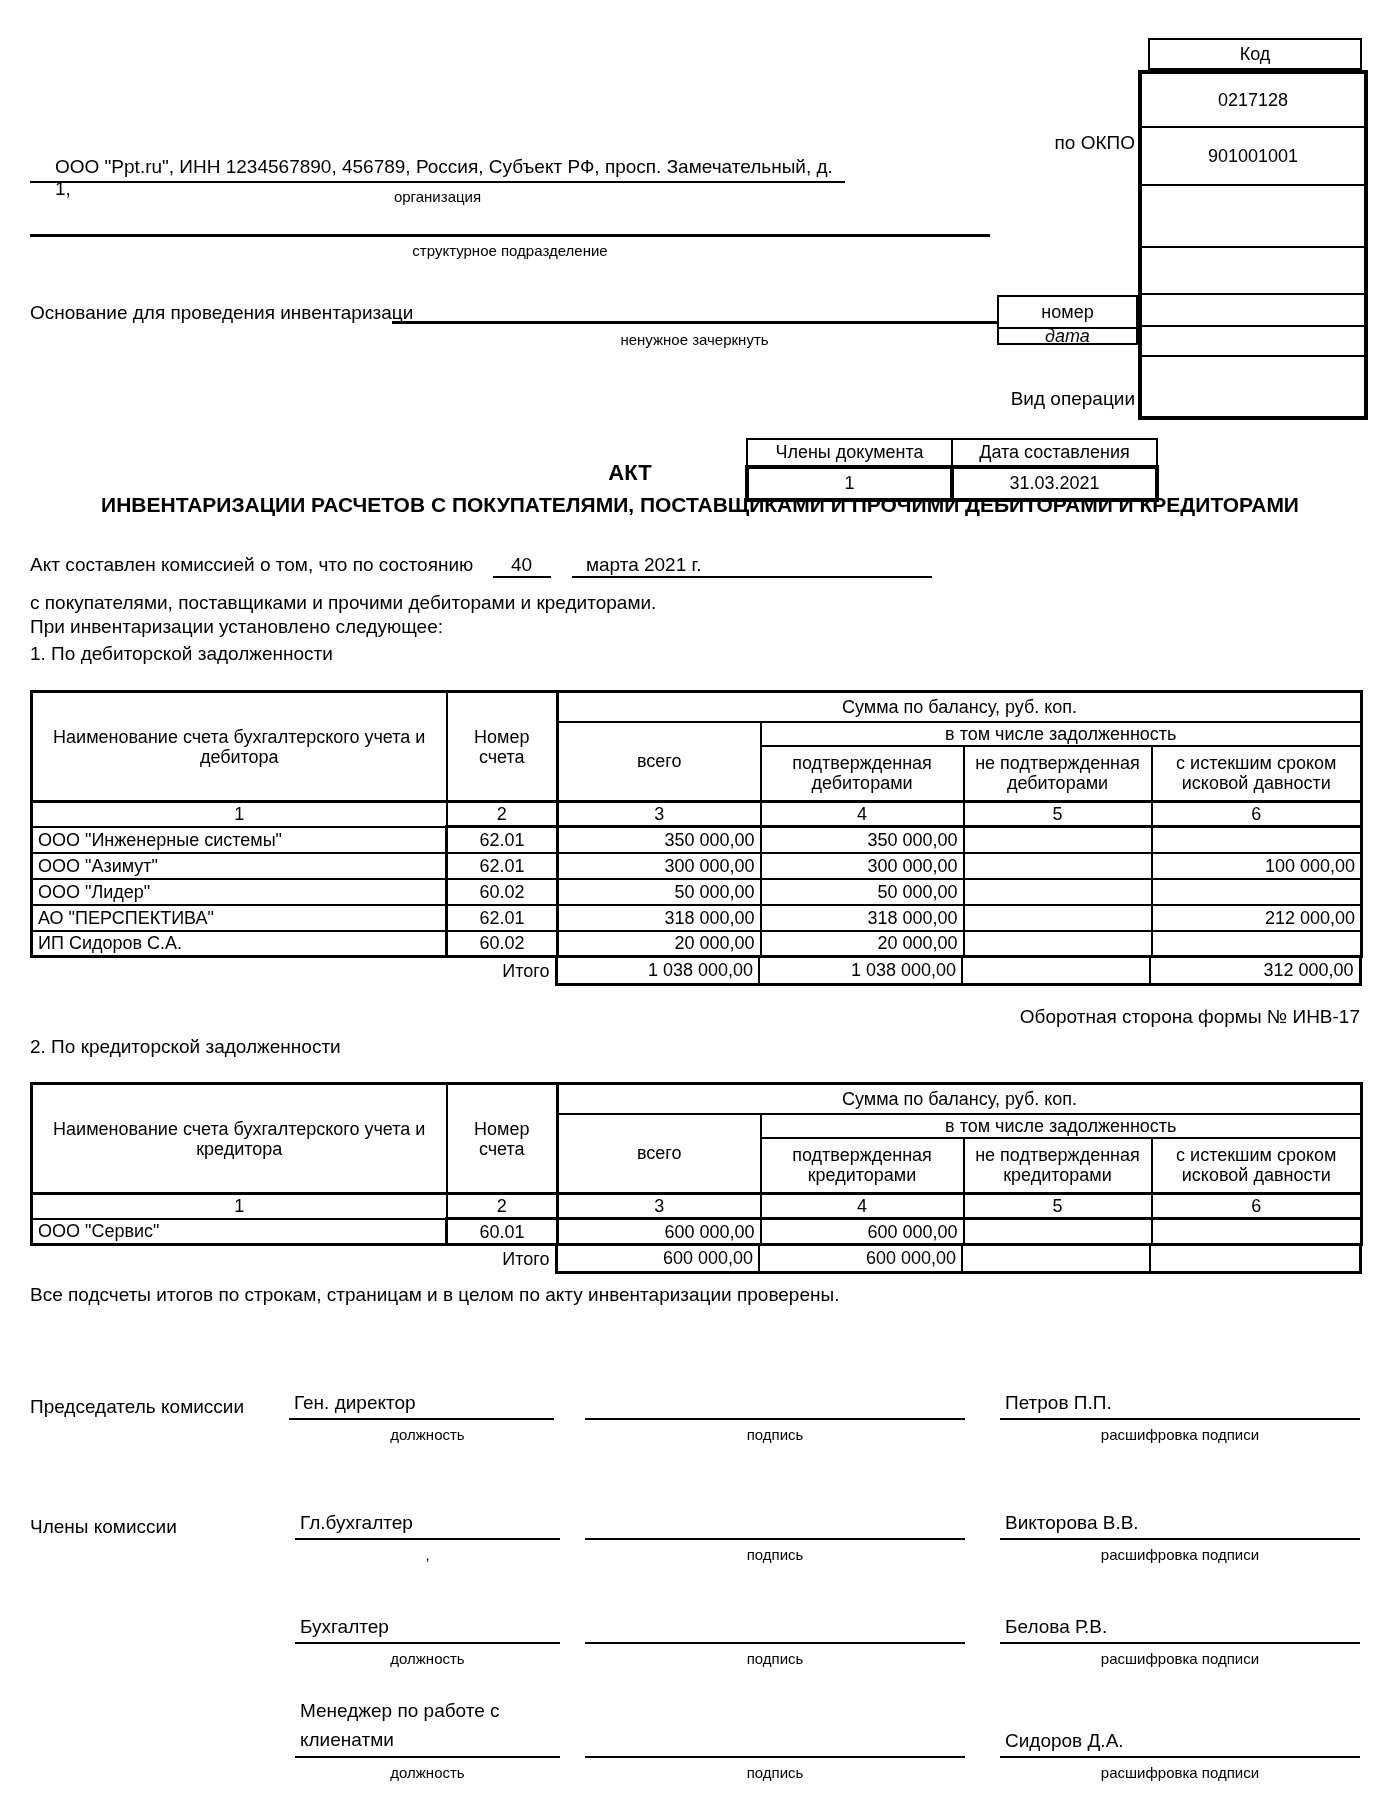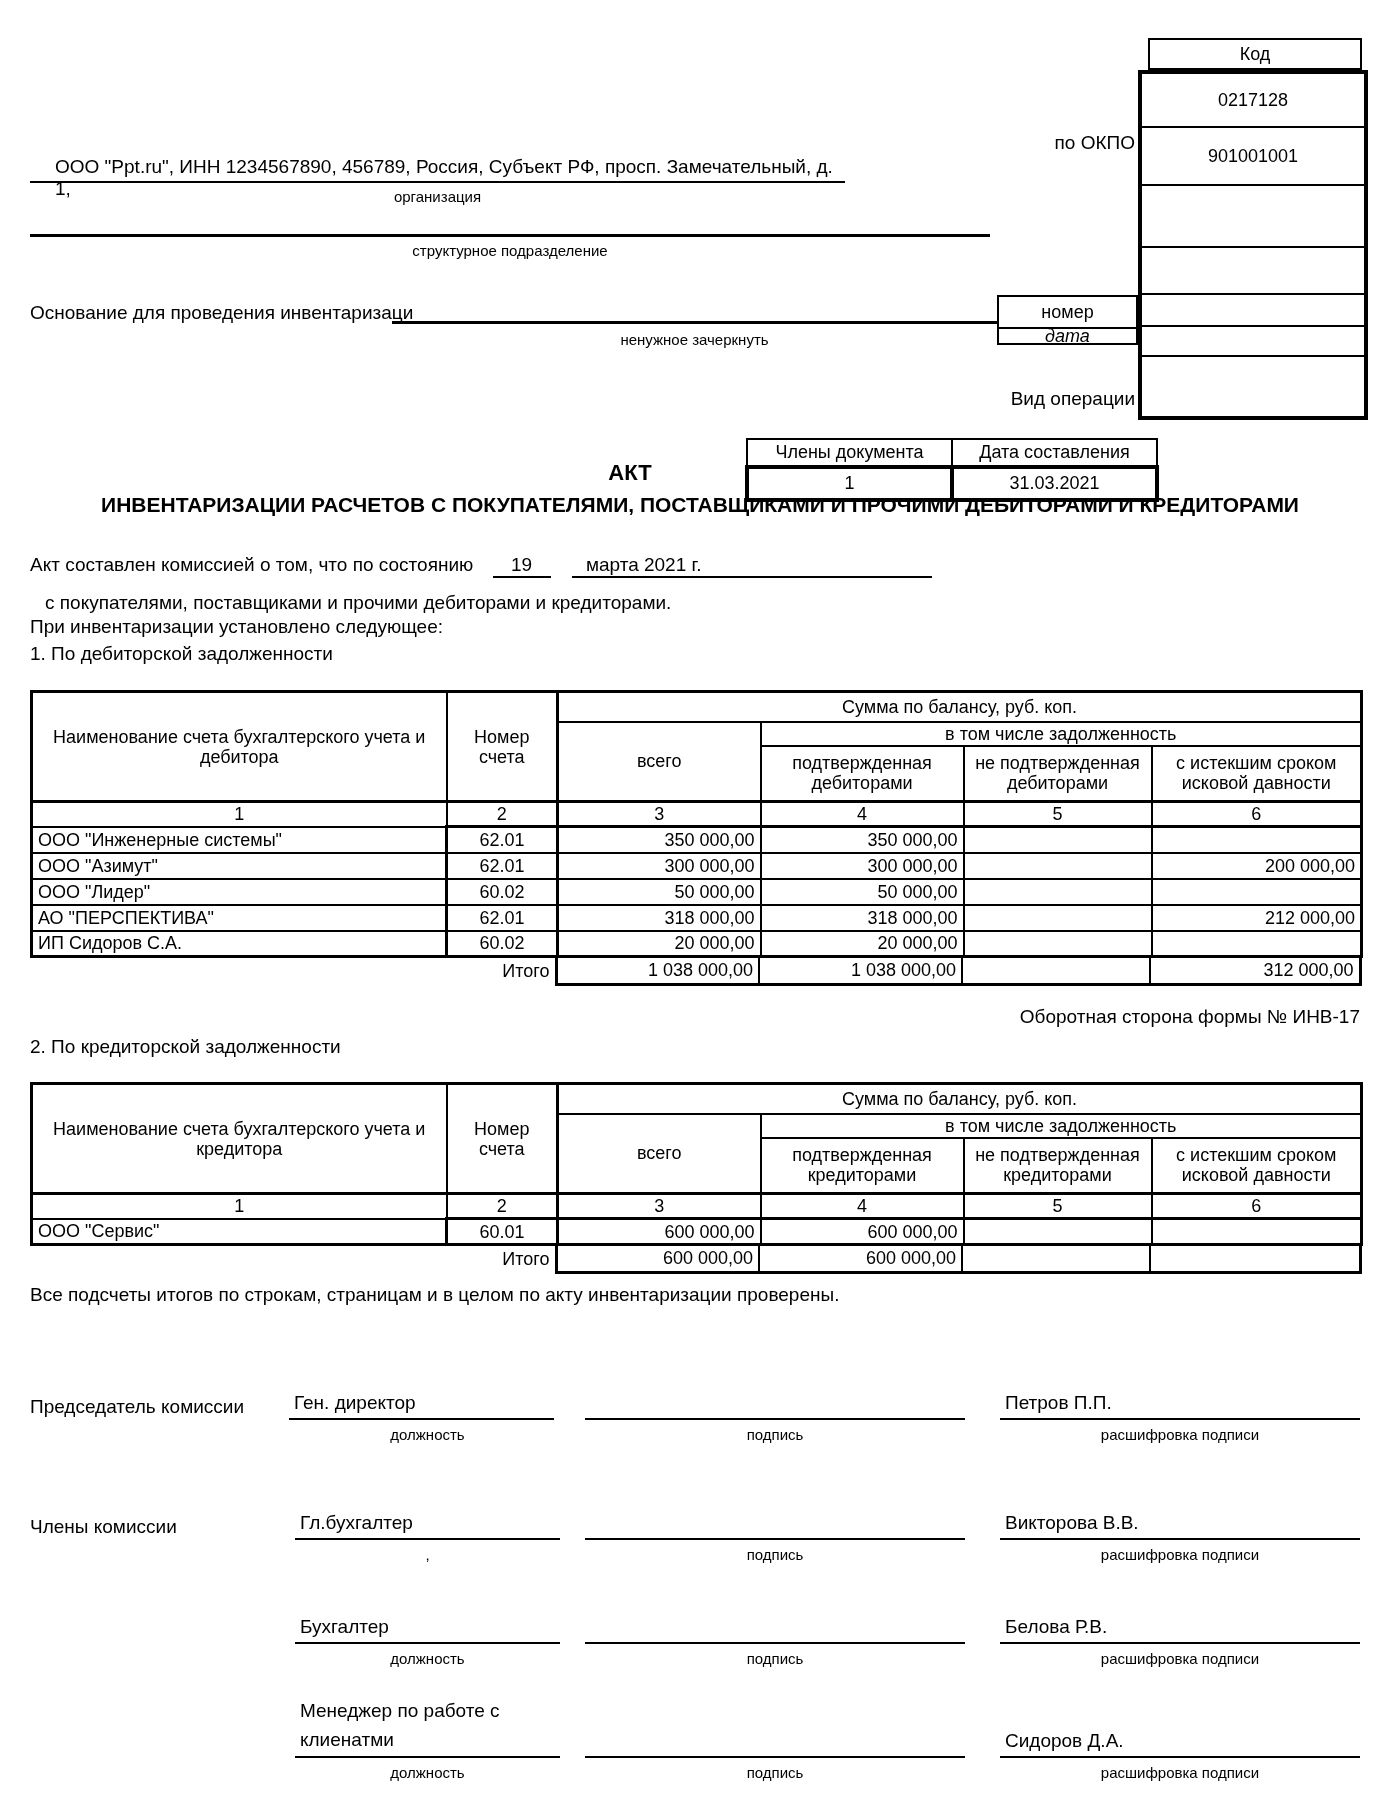--- a/index.html
+++ b/index.html
@@ -98,24 +98,24 @@
       <td>31.03.2021</td>
     </tr>
   </tbody>
     </table>
 
   <div class="abs bold" style="left:560px; top:460px; width:140px; text-align:center; font-size:22px;">АКТ</div>
   <div class="abs bold" style="left:20px; top:493px; width:1360px; text-align:center; font-size:21px;">ИНВЕНТАРИЗАЦИИ РАСЧЕТОВ С ПОКУПАТЕЛЯМИ, ПОСТАВЩИКАМИ И ПРОЧИМИ ДЕБИТОРАМИ И КРЕДИТОРАМИ</div>
 
   <div class="abs t19" style="left:30px; top:554px; width:1100px;">
     <span>Акт составлен комиссией о том, что по состоянию</span>
-    <span class="uline" style="display:inline-block; width:58px; text-align:center; margin-left:14px;">19</span>
+    <span class="uline" style="display:inline-block; width:58px; text-align:center; margin-left:14px;">40</span>
     <span class="uline" style="display:inline-block; width:360px; padding-left:14px; margin-left:16px;">марта 2021 г.</span>
   </div>
-  <div class="abs t19" style="left:45px; top:592px;">с покупателями, поставщиками и прочими дебиторами и кредиторами.</div>
+  <div class="abs t19" style="left:30px; top:592px;">с покупателями, поставщиками и прочими дебиторами и кредиторами.</div>
   <div class="abs t19" style="left:30px; top:616px;">При инвентаризации установлено следующее:</div>
   <div class="abs t19" style="left:30px; top:643px;">1.  По дебиторской задолженности</div>
 
   <div class="tblwrap" style="top:690px;">
     <table class="frm" style="width:1330px;">
       <colgroup>
           <col style="width:415px">
           <col style="width:111px">
           <col style="width:203px">
           <col style="width:203px">
@@ -152,21 +152,21 @@
         <td class="num b3t">350 000,00</td>
         <td class="num b3t"></td>
         <td class="num b3t"></td>
       </tr>
       <tr class="drow">
         <td>ООО "Азимут"</td>
         <td class="ctr b3l">62.01</td>
         <td class="num b3l">300 000,00</td>
         <td class="num">300 000,00</td>
         <td class="num"></td>
-        <td class="num">200 000,00</td>
+        <td class="num">100 000,00</td>
       </tr>
       <tr class="drow">
         <td>ООО "Лидер"</td>
         <td class="ctr b3l">60.02</td>
         <td class="num b3l">50 000,00</td>
         <td class="num">50 000,00</td>
         <td class="num"></td>
         <td class="num"></td>
       </tr>
       <tr class="drow">

